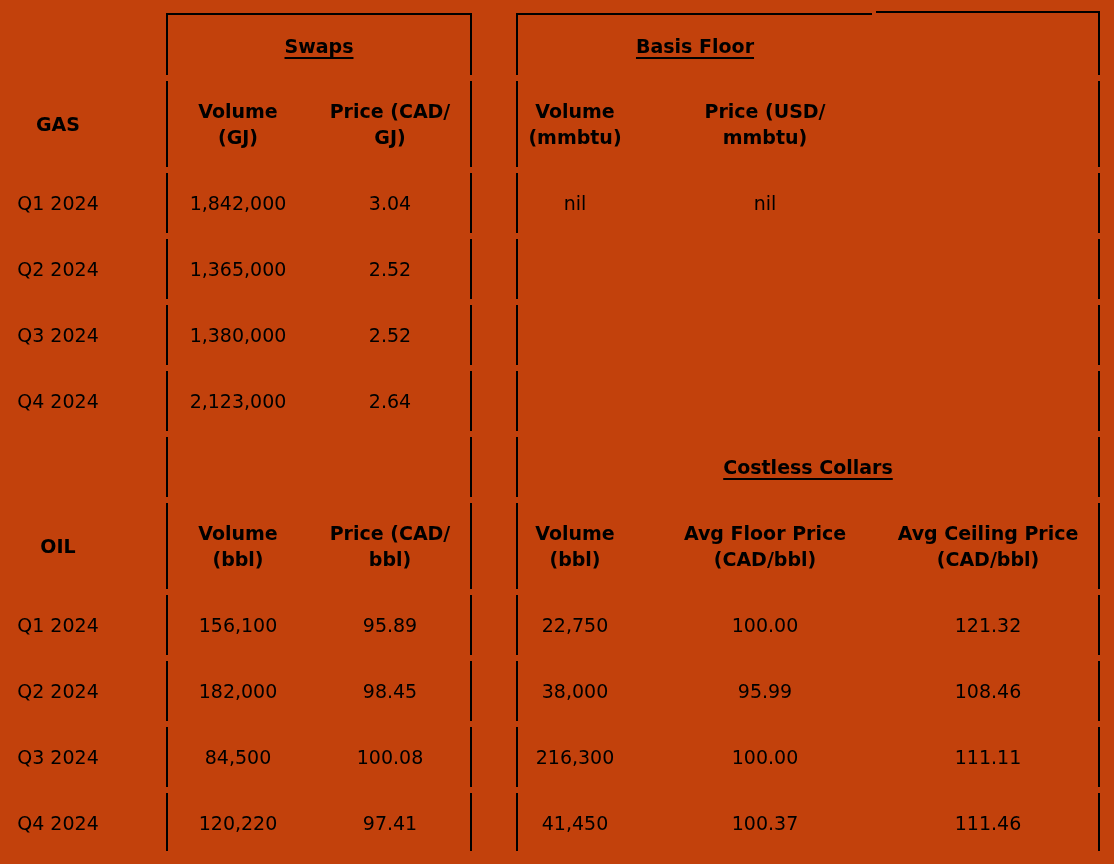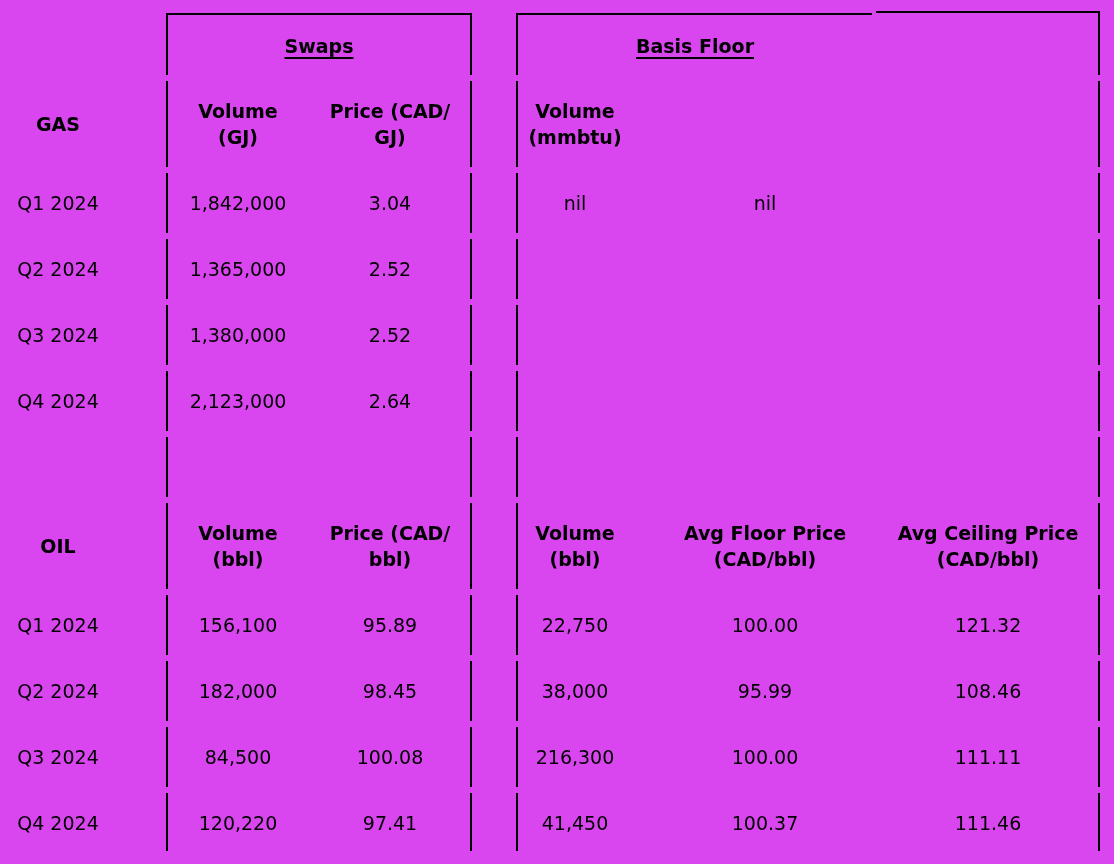--- a/index.html
+++ b/index.html
@@ -1,20 +1,20 @@
 <!DOCTYPE html>
 <html><head>
 <meta charset="utf-8">
 <style>
   html,body{margin:0;padding:0;background:#ffffff;}
   .canvas{
     position:relative;
     width:1114px;
     height:864px;
-    background:#d946ef;
+    background:#c2410c;
     color:#000000;
     font-family:"DejaVu Sans","Liberation Sans",sans-serif;
     overflow:hidden;
   }
   .cell{
     position:absolute;
     transform:translate(-50%,-50%);
     text-align:center;
     white-space:pre;
     font-size:19px;
@@ -113,20 +113,21 @@
       <div class="vseg" style="left: 1098px; top: 437px; height: 60px;"></div>
       <div class="vseg" style="left: 1098px; top: 503px; height: 86px;"></div>
       <div class="vseg" style="left: 1098px; top: 595px; height: 60px;"></div>
       <div class="vseg" style="left: 1098px; top: 661px; height: 60px;"></div>
       <div class="vseg" style="left: 1098px; top: 727px; height: 60px;"></div>
       <div class="vseg" style="left: 1098px; top: 793px; height: 58px;"></div>
     </div>
 
   <div class="cell title tx-swaps cy-title">Swaps</div>
   <div class="cell title tx-basis cy-title">Basis Floor</div>
+  <div class="cell title tx-collars cy-ct">Costless Collars</div>
 
   <div class="cell b cx-label cy-h1">GAS</div>
   <div class="cell cx-label cy-d1">Q1 2024</div>
   <div class="cell cx-label cy-d2">Q2 2024</div>
   <div class="cell cx-label cy-d3">Q3 2024</div>
   <div class="cell cx-label cy-d4">Q4 2024</div>
   <div class="cell b cx-label cy-h2">OIL</div>
   <div class="cell cx-label cy-d5">Q1 2024</div>
   <div class="cell cx-label cy-d6">Q2 2024</div>
   <div class="cell cx-label cy-d7">Q3 2024</div>
@@ -153,20 +154,22 @@
   <div class="cell cx-l2 cy-d5">95.89</div>
   <div class="cell cx-l1 cy-d6">182,000</div>
   <div class="cell cx-l2 cy-d6">98.45</div>
   <div class="cell cx-l1 cy-d7">84,500</div>
   <div class="cell cx-l2 cy-d7">100.08</div>
   <div class="cell cx-l1 cy-d8">120,220</div>
   <div class="cell cx-l2 cy-d8">97.41</div>
 
   <div class="cell b cx-r1 cy-h1">Volume
 (mmbtu)</div>
+  <div class="cell b cx-r2 cy-h1">Price (USD/
+mmbtu)</div>
   <div class="cell cx-r1 cy-d1">nil</div>
   <div class="cell cx-r2 cy-d1">nil</div>
 
   <div class="cell b cx-r1 cy-h2">Volume
 (bbl)</div>
   <div class="cell b cx-r2 cy-h2">Avg Floor Price
 (CAD/bbl)</div>
   <div class="cell b cx-r3 cy-h2">Avg Ceiling Price
 (CAD/bbl)</div>
   <div class="cell cx-r1 cy-d5">22,750</div>

